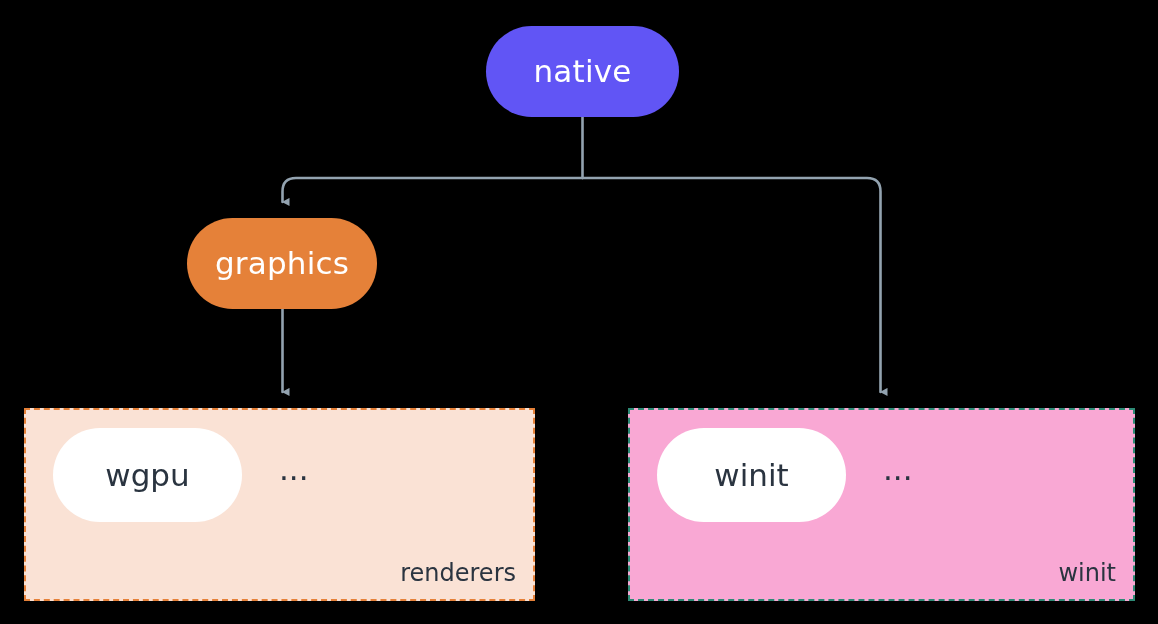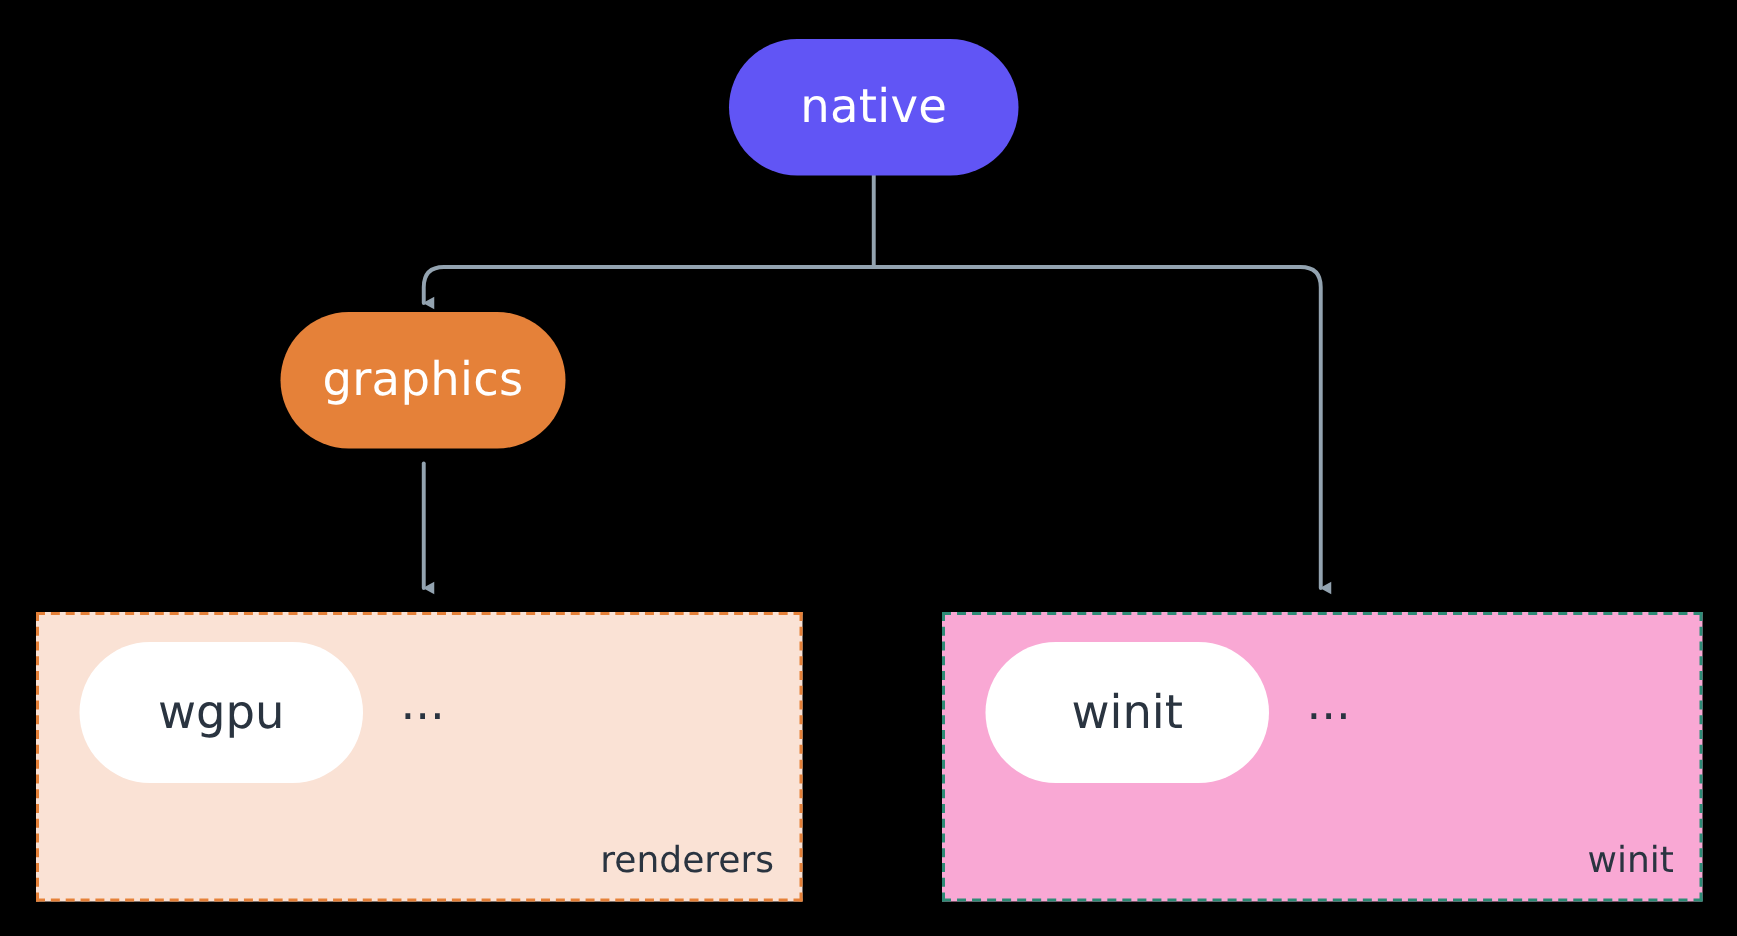--- a/index.html
+++ b/index.html
@@ -44,21 +44,21 @@
   }
   #node-native {
     left: 486px;
     top: 26px;
     width: 193px;
     height: 91px;
     background: #6155f5;
   }
   #node-graphics {
     left: 187px;
-    top: 208px;
+    top: 218px;
     width: 190px;
     height: 91px;
     background: #e58139;
   }
   
   .cluster {
     position: absolute;
     box-sizing: border-box;
     border-width: 2px;
     border-style: dashed;
@@ -79,21 +79,21 @@
     background: #f9a8d4;
     border-color: #2e8b76;
   }
   .cluster-items {
     position: absolute;
     left: 0;
     top: 18px;
     width: 100%;
     display: flex;
     align-items: center;
-    gap: 25px;
+    gap: 37px;
     padding-left: 27px;
     box-sizing: border-box;
   }
   .pill {
     display: flex;
     align-items: center;
     justify-content: center;
     width: 189px;
     height: 94px;
     border-radius: 47px;

